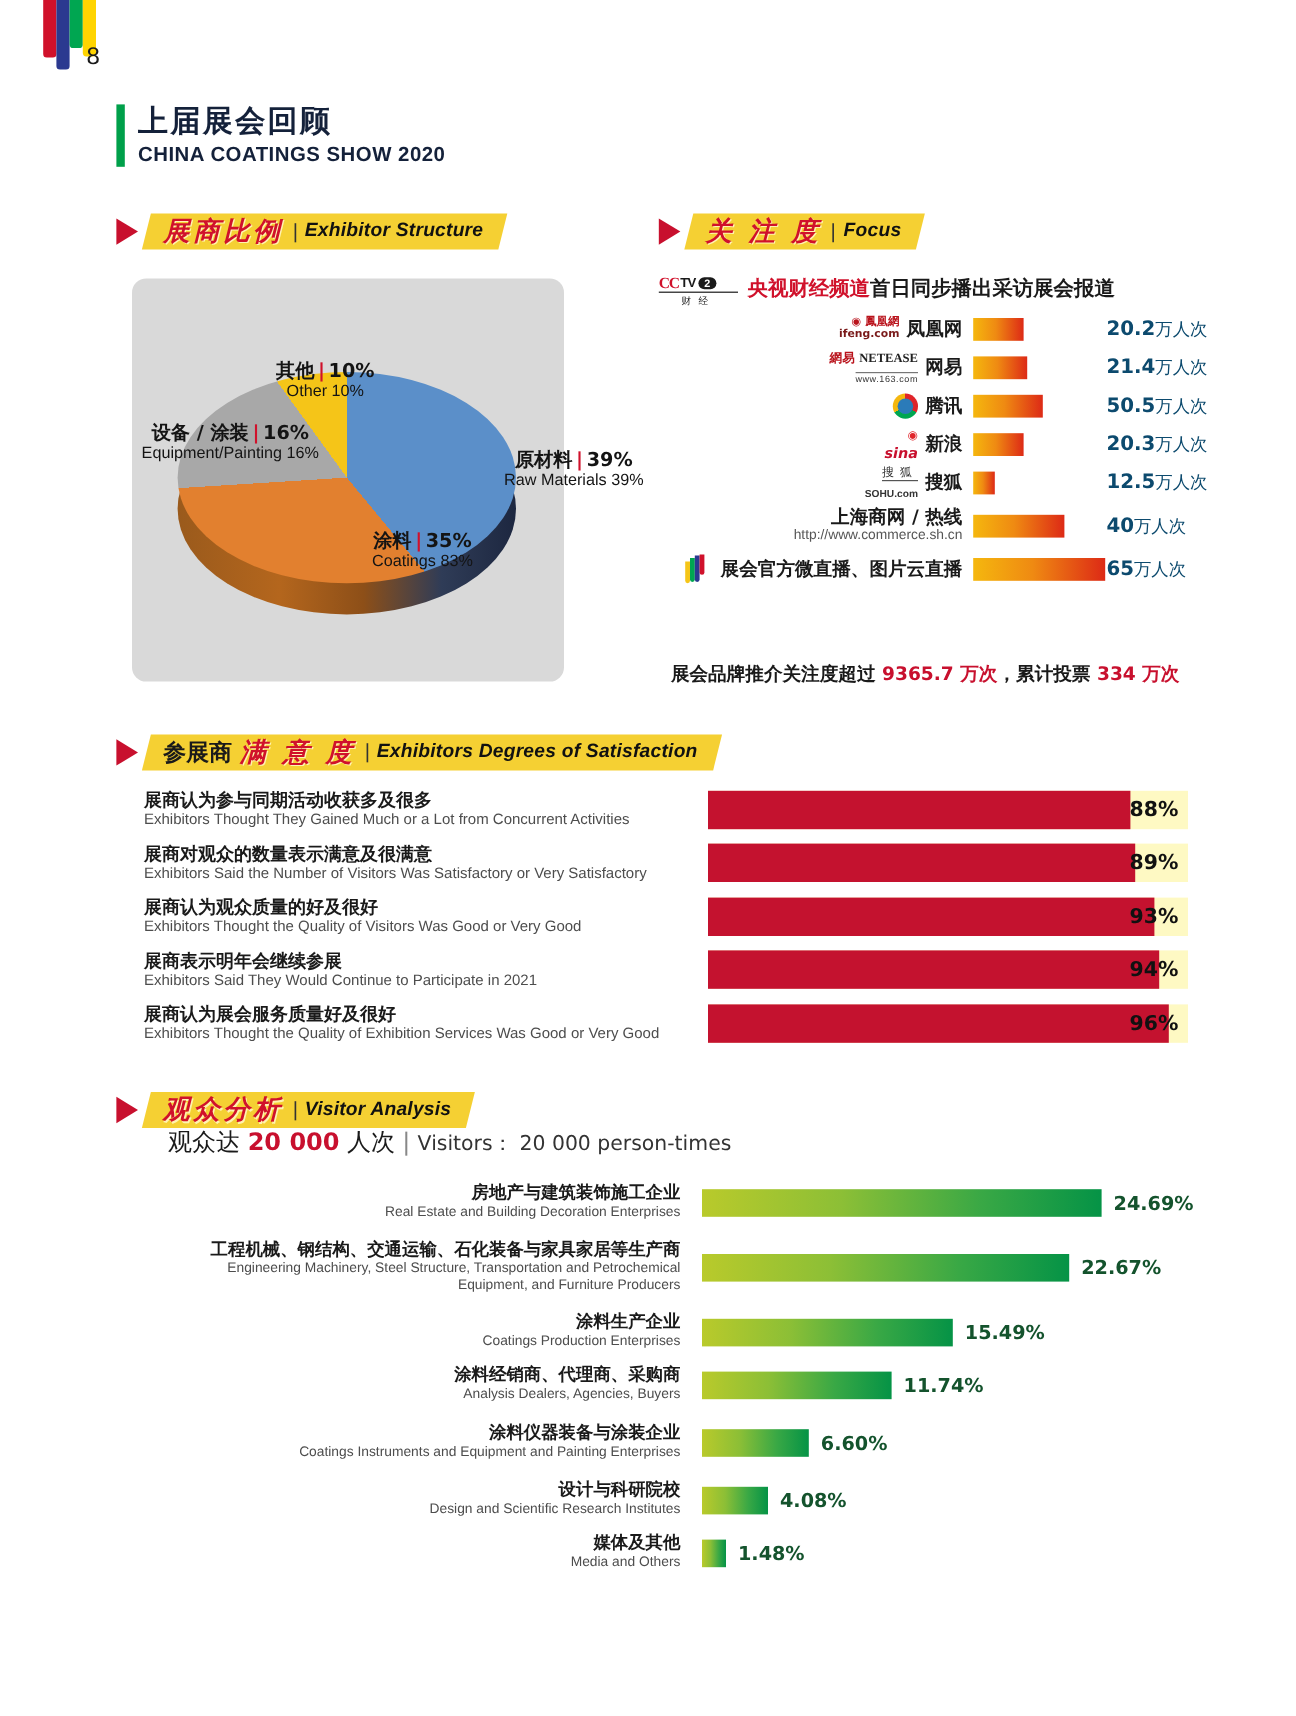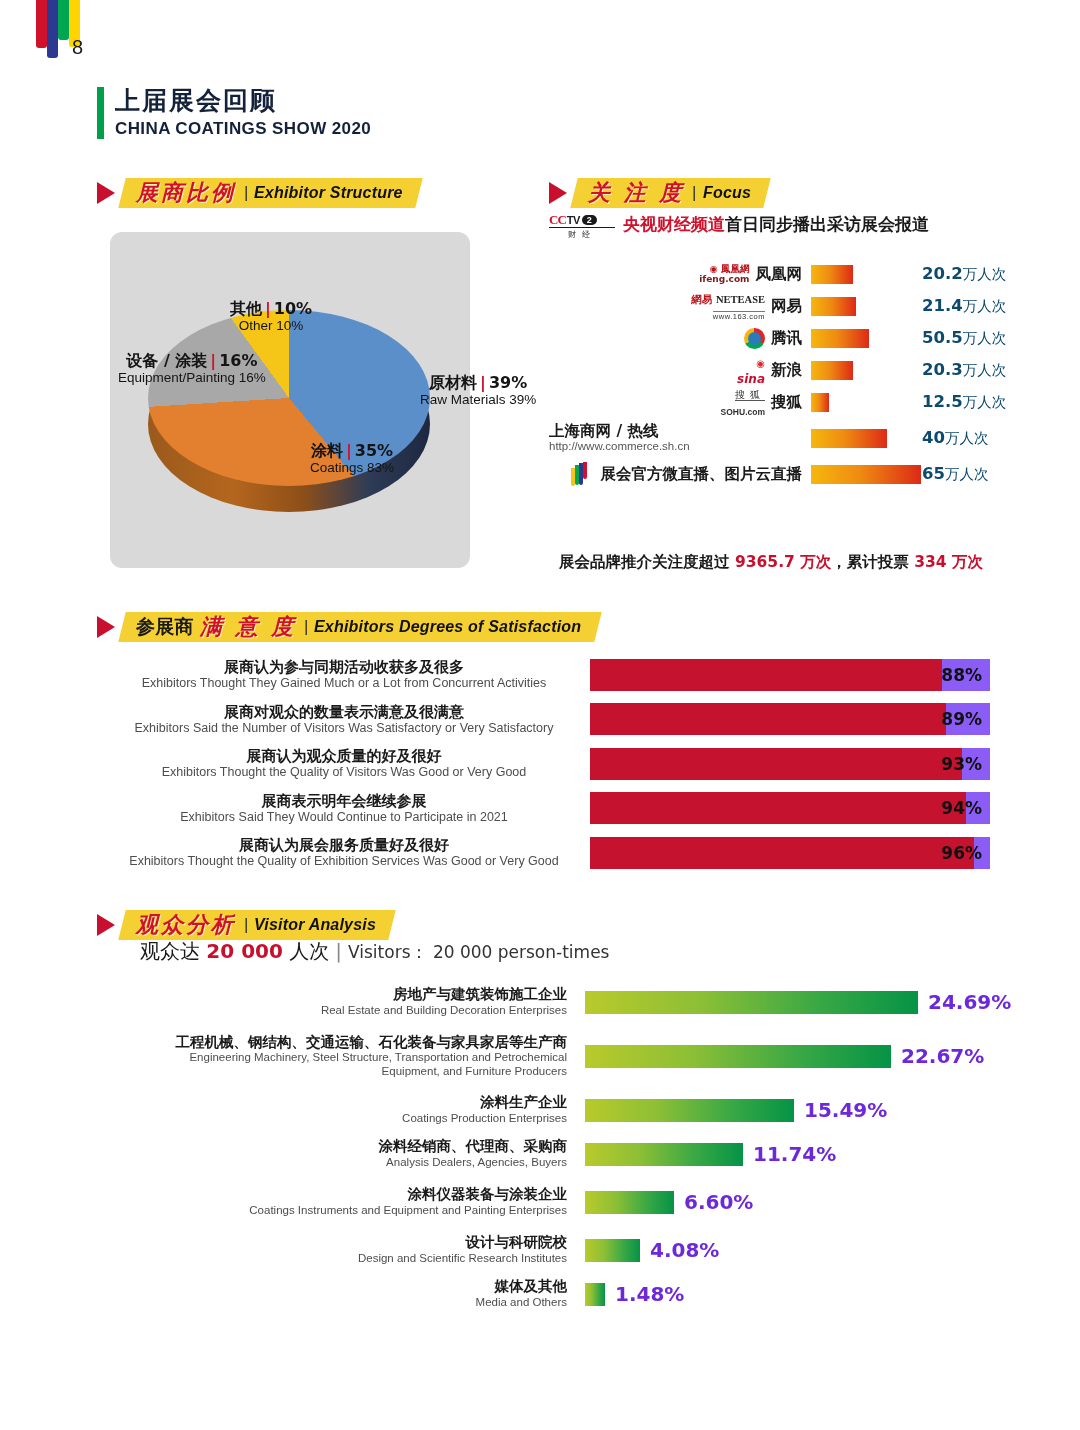--- a/index.html
+++ b/index.html
@@ -56,21 +56,21 @@
   .pie-lbl .l1{font-size:16px;font-weight:bold;color:#141414;
      font-family:"DejaVu Sans","Liberation Sans",sans-serif;white-space:nowrap;}
   .pie-lbl .l1 .bar{color:#d0112b;font-weight:bold;margin:0 3px;}
   .pie-lbl .l2{font-size:13.5px;color:#141414;white-space:nowrap;}
   #lbl-other{left:120px;top:68px;}
   #lbl-equip{left:8px;top:120px;}
   #lbl-raw{left:310px;top:142px;}
   #lbl-coat{left:200px;top:210px;}
 
   
-  #focus-head{position:absolute;left:549px;top:212px;display:flex;align-items:center;}
+  #focus-head{position:absolute;left:549px;top:228px;display:flex;align-items:center;}
   #cctv-logo{width:66px;height:24px;position:relative;margin-right:8px;flex:none;}
   #cctv-logo .top{display:flex;align-items:center;height:15px;}
   #cctv-logo .cc{font-size:13px;font-weight:bold;color:#d0112b;letter-spacing:-1px;
      font-family:"Liberation Serif",serif;}
   #cctv-logo .tv{font-size:11px;font-weight:bold;color:#1a1a1a;letter-spacing:-.5px;margin-left:1px;}
   #cctv-logo .two{display:inline-block;background:#1a1a1a;color:#fff;font-size:9px;font-weight:bold;
      border-radius:7px;padding:0 5px;margin-left:2px;}
   #cctv-logo .rule2{height:1px;background:#1a1a1a;margin:0 0 1px 0;}
   #cctv-logo .cj{font-size:8px;color:#1a1a1a;letter-spacing:6px;text-align:center;
      font-family:"DejaVu Sans","Liberation Sans",sans-serif;}
@@ -83,21 +83,21 @@
   .f-label{flex:0 0 253px;display:flex;align-items:center;justify-content:flex-end;gap:6px;
      height:32px;overflow:hidden;}
   .f-logo{height:22px;display:flex;align-items:center;flex:none;}
   .f-name{font-size:15.5px;font-weight:bold;color:#1a1a1a;white-space:nowrap;
      font-family:"DejaVu Sans","Liberation Sans",sans-serif;}
   .f-bar-area{flex:0 0 120px;padding-left:9px;box-sizing:border-box;}
   .f-bar{height:19px;background:linear-gradient(90deg,#f5b70e 0%,#ef8a12 45%,#dd2a16 100%);}
   .f-val{flex:1;text-align:left;font-size:14.5px;color:#0c4a6e;white-space:nowrap;padding-right:2px;
      font-family:"DejaVu Sans","Liberation Sans",sans-serif;}
   .f-val b{font-size:16.5px;font-weight:bold;}
-  .f-stack{flex:0 0 253px;text-align:left;line-height:1.08;padding-right:0;}
+  .f-stack{flex:0 0 253px;text-align:right;line-height:1.08;padding-right:0;}
   .f-stack .s1{font-size:15.5px;font-weight:bold;color:#1a1a1a;white-space:nowrap;
      font-family:"DejaVu Sans","Liberation Sans",sans-serif;}
   .f-stack .s2{font-size:11.5px;color:#555;white-space:nowrap;}
   .f-row.tall{height:40px;}
 
   
   .lg-ifeng{font-size:9.5px;color:#b9121b;font-weight:bold;line-height:1.0;text-align:right;
      font-family:"DejaVu Sans","Liberation Sans",sans-serif;}
   .lg-ifeng .r2{color:#7a1a1a;font-size:9px;}
   .lg-toutiao{background:#d93025;color:#fff;font-size:11px;font-weight:bold;padding:1px 4px;border-radius:2px;
@@ -128,46 +128,46 @@
   #mini-logo .d{left:12px;width:4px;height:17px;background:#d0112b;top:0;}
 
   #focus-summary{position:absolute;left:551px;top:552px;width:440px;font-size:15.5px;font-weight:bold;
      color:#1a1a1a;text-align:center;white-space:nowrap;
      font-family:"DejaVu Sans","Liberation Sans",sans-serif;}
   #focus-summary .hl{color:#c8102e;}
 
   
   #sat-rows{position:absolute;left:120px;top:658px;width:870px;}
   .s-row{display:flex;align-items:center;margin-bottom:11px;}
-  .s-text{flex:0 0 470px;text-align:center;padding-right:22px;box-sizing:border-box;line-height:1.22;}
+  .s-text{flex:0 0 470px;text-align:left;padding-right:22px;box-sizing:border-box;line-height:1.22;}
   .s-text .t1{font-size:15px;font-weight:bold;color:#1a1a1a;
      font-family:"DejaVu Sans","Liberation Sans",sans-serif;}
   .s-text .t2{font-size:12.5px;color:#4d4d4d;}
-  .s-track{flex:1;height:32px;background:#8b5cf6;position:relative;}
+  .s-track{flex:1;height:32px;background:#fef9c3;position:relative;}
   .s-fill{position:absolute;left:0;top:0;bottom:0;background:#c4122f;}
   .s-pct{position:absolute;right:8px;top:0;bottom:0;display:flex;align-items:center;
      font-size:17px;font-weight:bold;color:#111;
      font-family:"DejaVu Sans","Liberation Sans",sans-serif;}
 
   
   #visitor-count{position:absolute;left:140px;top:938px;font-size:20px;color:#1a1a1a;white-space:nowrap;
      font-family:"DejaVu Sans","Liberation Sans",sans-serif;}
   #visitor-count b{color:#c8102e;font-weight:bold;}
   #visitor-count .sep{color:#888;margin:0 6px;font-weight:normal;}
   #visitor-count .en{font-size:17px;color:#333;}
 
   #vis-rows{position:absolute;left:140px;top:980px;width:850px;}
   .v-row{display:flex;align-items:center;min-height:44px;margin-bottom:0;}
   .v-text{flex:0 0 445px;text-align:right;padding-right:18px;box-sizing:border-box;line-height:1.2;}
   .v-text .t1{font-size:14.5px;font-weight:bold;color:#1a1a1a;
      font-family:"DejaVu Sans","Liberation Sans",sans-serif;}
   .v-text .t2{font-size:11.5px;color:#4d4d4d;}
   .v-barwrap{flex:1;display:flex;align-items:center;}
   .v-bar{height:23px;background:linear-gradient(90deg,#b9ca2b 0%,#8cbf36 35%,#39a845 70%,#059346 100%);}
-  .v-pct{font-size:20px;font-weight:bold;color:#6d28d9;margin-left:10px;white-space:nowrap;
+  .v-pct{font-size:16px;font-weight:bold;color:#14532d;margin-left:10px;white-space:nowrap;
      font-family:"DejaVu Sans","Liberation Sans",sans-serif;}
 </style>
 </head>
 <body>
 
 <div id="logo-mark">
   <span class="lg-red"></span>
   <span class="lg-blue"></span>
   <span class="lg-green"></span>
   <span class="lg-yellow"></span>

